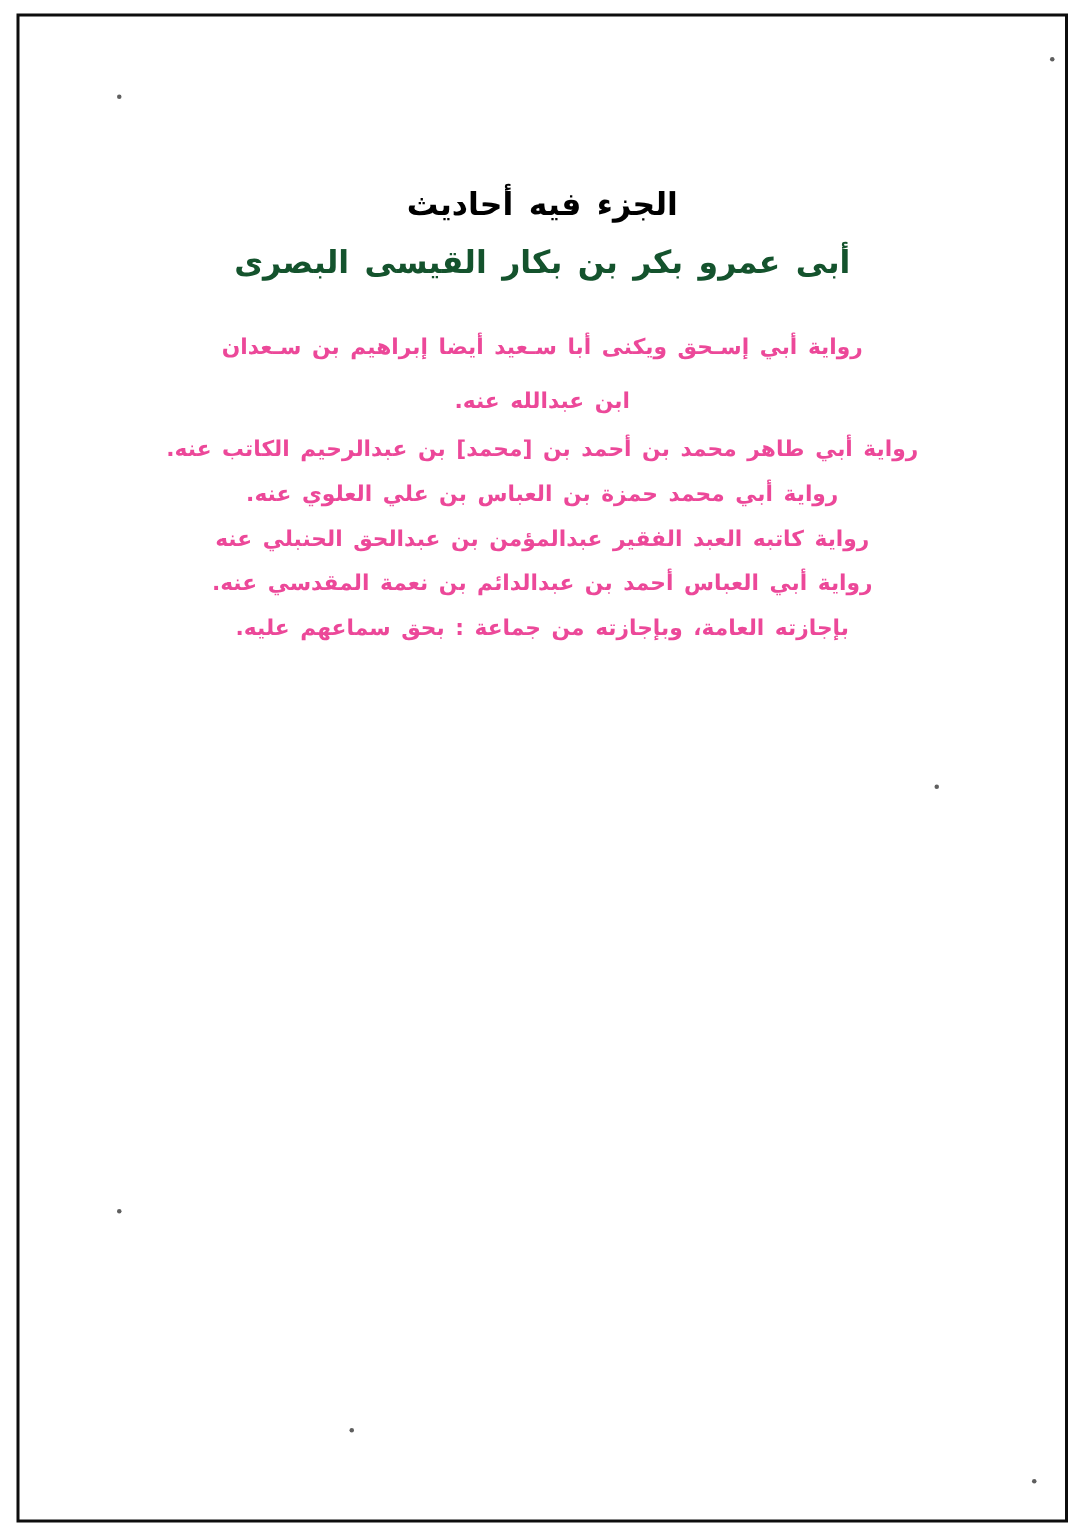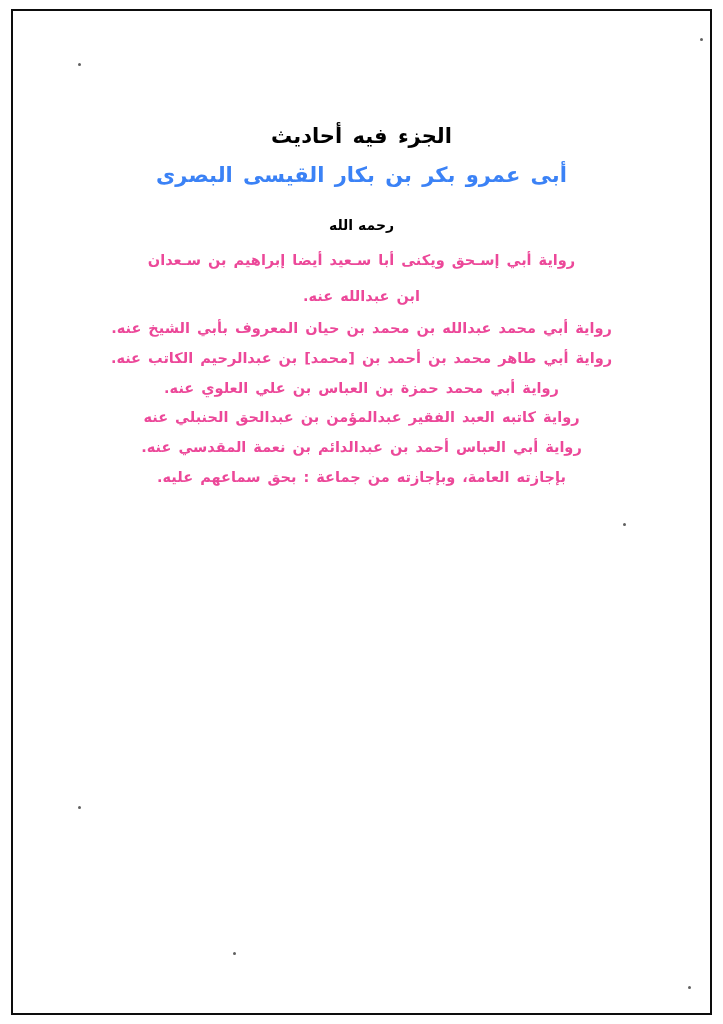--- a/index.html
+++ b/index.html
@@ -51,21 +51,21 @@
     font-size: 21px;
     font-weight: bold;
     letter-spacing: 0.5px;
     color: #000000;
     line-height: 1.55;
     word-spacing: 3px;
   }
   .title-line-2 {
     font-size: 21px;
     font-weight: bold;
-    color: #3b82f6;
+    color: #14532d;
     line-height: 1.55;
     word-spacing: 3px;
     margin-top: 6px;
   }
   .blessing {
     font-size: 14px;
     font-weight: bold;
     color: #000000;
     margin-top: 26px;
     margin-bottom: 4px;
@@ -96,27 +96,25 @@
   <div class="speck" style="left:233px; top:952px; width:3px; height:3px;"></div>
   <div class="speck" style="left:688px; top:986px; width:3px; height:3px;"></div>
 
   <div class="content">
 
     <div class="title-block">
       <div class="title-line">الجزء فيه أحاديث</div>
       <div class="title-line-2">أبى عمرو بكر بن بكار القيسى البصرى</div>
     </div>
 
-    <div class="blessing">رحمه الله</div>
 
     <div class="spacer-sm"></div>
 
     <div class="riwaya">رواية أبي إسـحق ويكنى أبا سـعيد أيضا إبراهيم بن سـعدان</div>
     <div class="riwaya">ابن عبدالله عنه.</div>
-    <div class="riwaya tight">رواية أبي محمد عبدالله بن محمد بن حيان المعروف بأبي الشيخ عنه.</div>
     <div class="riwaya tight">رواية أبي طاهر محمد بن أحمد بن [محمد] بن عبدالرحيم الكاتب عنه.</div>
     <div class="riwaya tight">رواية أبي محمد حمزة بن العباس بن علي العلوي عنه.</div>
     <div class="riwaya tight">رواية كاتبه العبد الفقير عبدالمؤمن بن عبدالحق الحنبلي عنه</div>
     <div class="riwaya tight">رواية أبي العباس أحمد بن عبدالدائم بن نعمة المقدسي عنه.</div>
     <div class="riwaya tight">بإجازته العامة، وبإجازته من جماعة : بحق سماعهم عليه.</div>
 
   </div>
 </div>
 
 </body></html>

